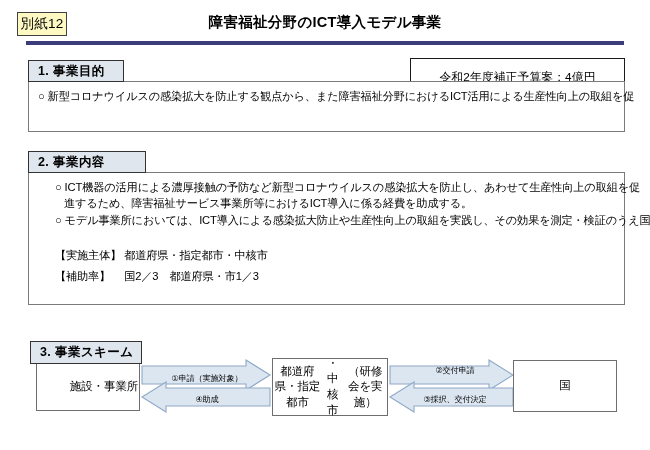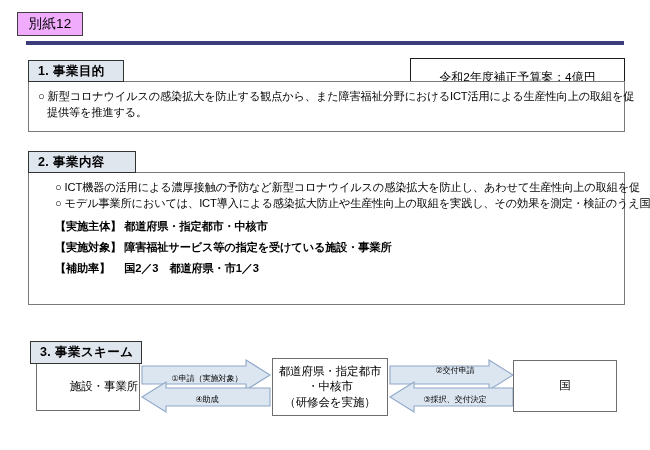--- a/index.html
+++ b/index.html
@@ -18,23 +18,23 @@
 
   
   #header {
     position: absolute;
     left: 0; top: 0;
     width: 650px; height: 48px;
   }
   #attachment-tag {
     position: absolute;
     left: 17px; top: 12px;
-    width: 66px; height: 24px;
+    width: 50px; height: 24px;
     border: 1.3px solid #404040;
-    background: #f0abfc;
+    background: #fef9c3;
     display: flex;
     align-items: center;
     justify-content: center;
     font-size: 13.5px;
     letter-spacing: 0.2px;
     box-sizing: border-box;
   }
   #page-title {
     position: absolute;
     left: 0; top: 13px;
@@ -106,34 +106,34 @@
     display: flex;
     align-items: center;
     justify-content: center;
     font-size: 11.8px;
     letter-spacing: 0.1px;
     box-sizing: border-box;
   }
   #sec1-box { left: 28px; top: 81px; width: 597px; height: 51px; }
 
   
-  #sec2-chip { left: 28px; top: 151px; width: 108px; height: 22px; }
+  #sec2-chip { left: 28px; top: 151px; width: 118px; height: 22px; }
   #sec2-box { left: 28px; top: 172px; width: 597px; height: 133px; padding-left: 26px; }
-  #sec2-box .labels { margin-top: 5px; line-height: 1.72; font-weight: bold; }
+  #sec2-box .labels { margin-top: 18px; line-height: 1.72; }
 
   
   #sec3-chip { left: 30px; top: 341px; width: 112px; height: 23px; }
 
   .node-box {
     position: absolute;
     border: 1.3px solid #6e6e6e;
     background: #ffffff;
     box-sizing: border-box;
     display: flex;
-    flex-direction: column;
+    flex-direction: row;
     align-items: center;
     justify-content: center;
     font-size: 11.5px;
     line-height: 1.36;
     letter-spacing: -0.1px;
     text-align: center;
     z-index: 2;
   }
   #node-facility { left: 36px; top: 363px; width: 104px; height: 48px; padding-left: 32px; }
   #node-prefecture { left: 272px; top: 358px; width: 116px; height: 58px; }
@@ -157,54 +157,51 @@
   #lbl-apply   { left: 146px; top: 372.5px; width: 122px; }
   #lbl-subsidy { left: 146px; top: 393.5px; width: 122px; }
   #lbl-grant   { left: 396px; top: 365px; width: 118px; }
   #lbl-decide  { left: 396px; top: 393.5px; width: 118px; }
 </style>
 </head>
 <body>
 
 <div id="header">
   <div id="attachment-tag">別紙12</div>
+  <div id="page-title">障害福祉分野のICT導入モデル事業</div>
   <div id="title-rule"></div>
 </div>
 
 <div class="section-chip" id="sec1-chip">1. 事業目的</div>
 
 <div id="budget-box">令和2年度補正予算案：4億円</div>
 
 <div class="body-box" id="sec1-box">
   <div class="bullet-line">
     <span class="mark">○</span><span>新型コロナウイルスの感染拡大を防止する観点から、また障害福祉分野におけるICT活用による生産性向上の取組を促</span>
   </div>
-  <div class="cont">提供等を推進する。</div>
 </div>
 
 <div class="section-chip" id="sec2-chip">2. 事業内容</div>
 
 <div class="body-box" id="sec2-box">
   <div class="bullet-line">
     <span class="mark">○</span><span>ICT機器の活用による濃厚接触の予防など新型コロナウイルスの感染拡大を防止し、あわせて生産性向上の取組を促</span>
   </div>
+  <div class="cont">進するため、障害福祉サービス事業所等におけるICT導入に係る経費を助成する。</div>
   <div class="bullet-line">
     <span class="mark">○</span><span>モデル事業所においては、ICT導入による感染拡大防止や生産性向上の取組を実践し、その効果を測定・検証のうえ国</span>
   </div>
 
   <div class="labels">
     <div class="label-line">
       <span class="lbl">【実施主体】</span>
       <span>都道府県・指定都市・中核市</span>
     </div>
     <div class="label-line">
-      <span class="lbl">【実施対象】</span>
-      <span>障害福祉サービス等の指定を受けている施設・事業所</span>
-    </div>
-    <div class="label-line">
       <span class="lbl">【補助率】</span>
       <span>　国2／3　都道府県・市1／3</span>
     </div>
   </div>
 </div>
 
 <div class="section-chip" id="sec3-chip">3. 事業スキーム</div>
 
 <svg id="scheme-svg" viewBox="0 0 650 120">
 

